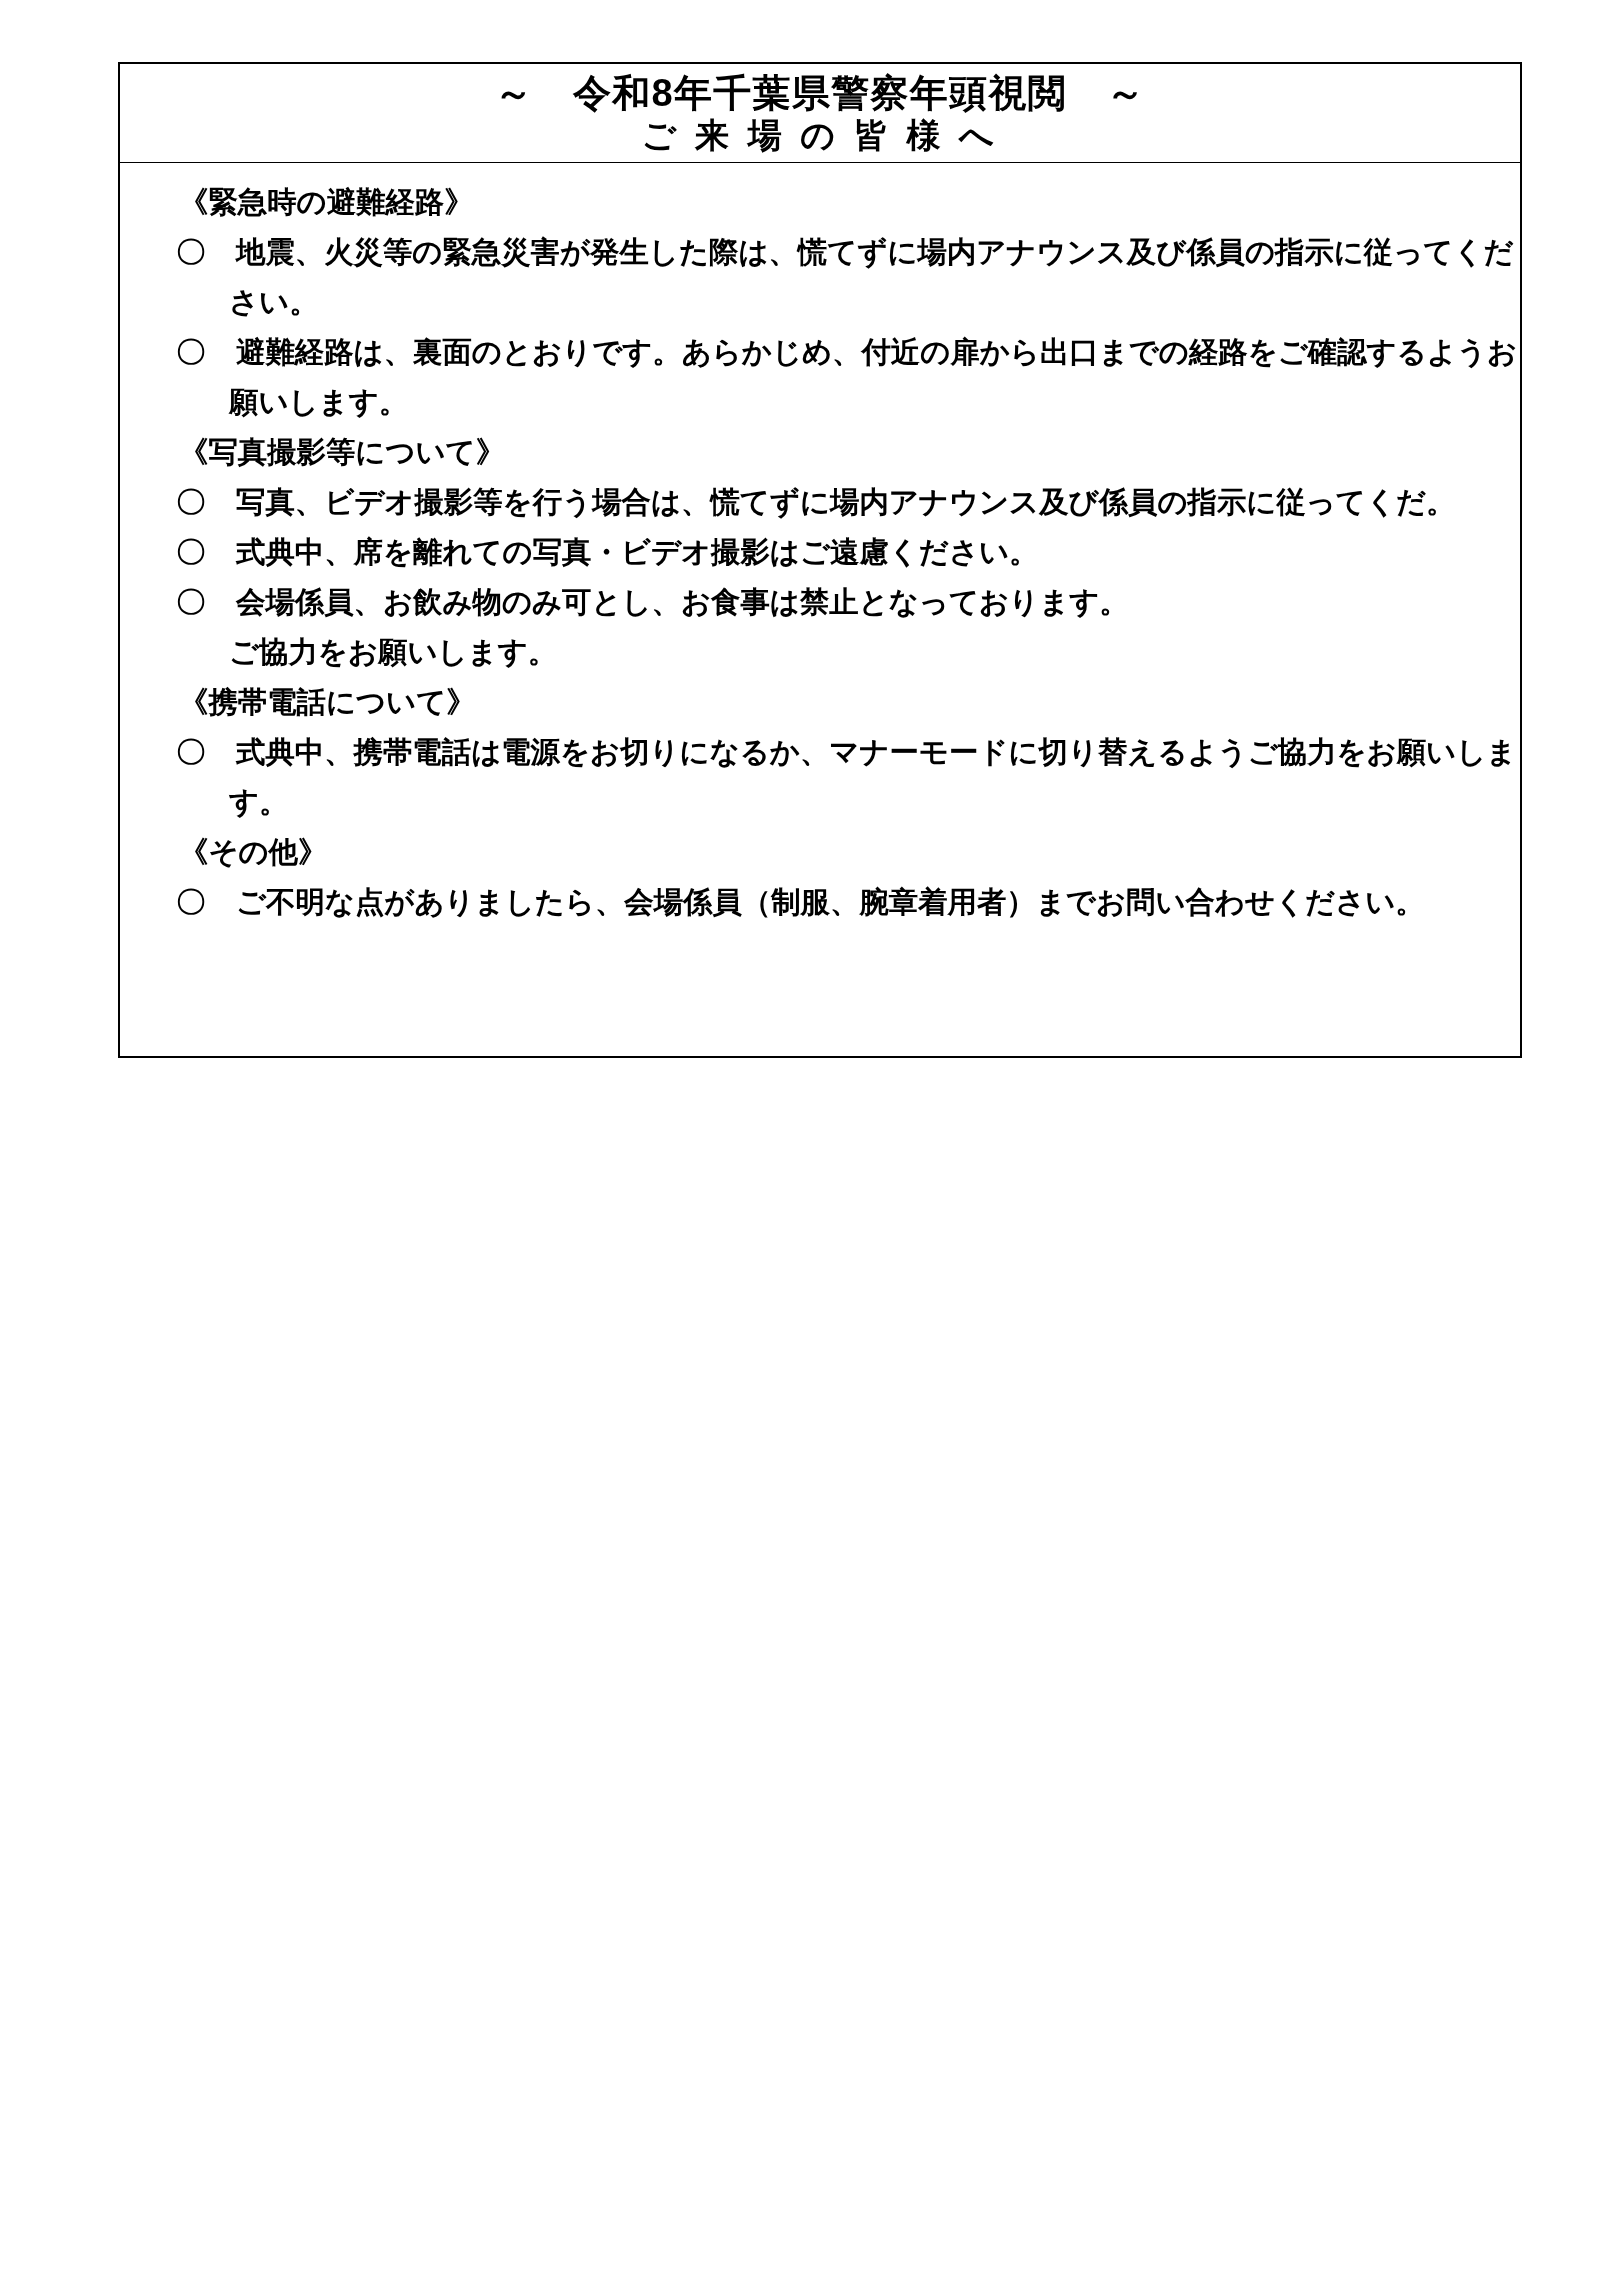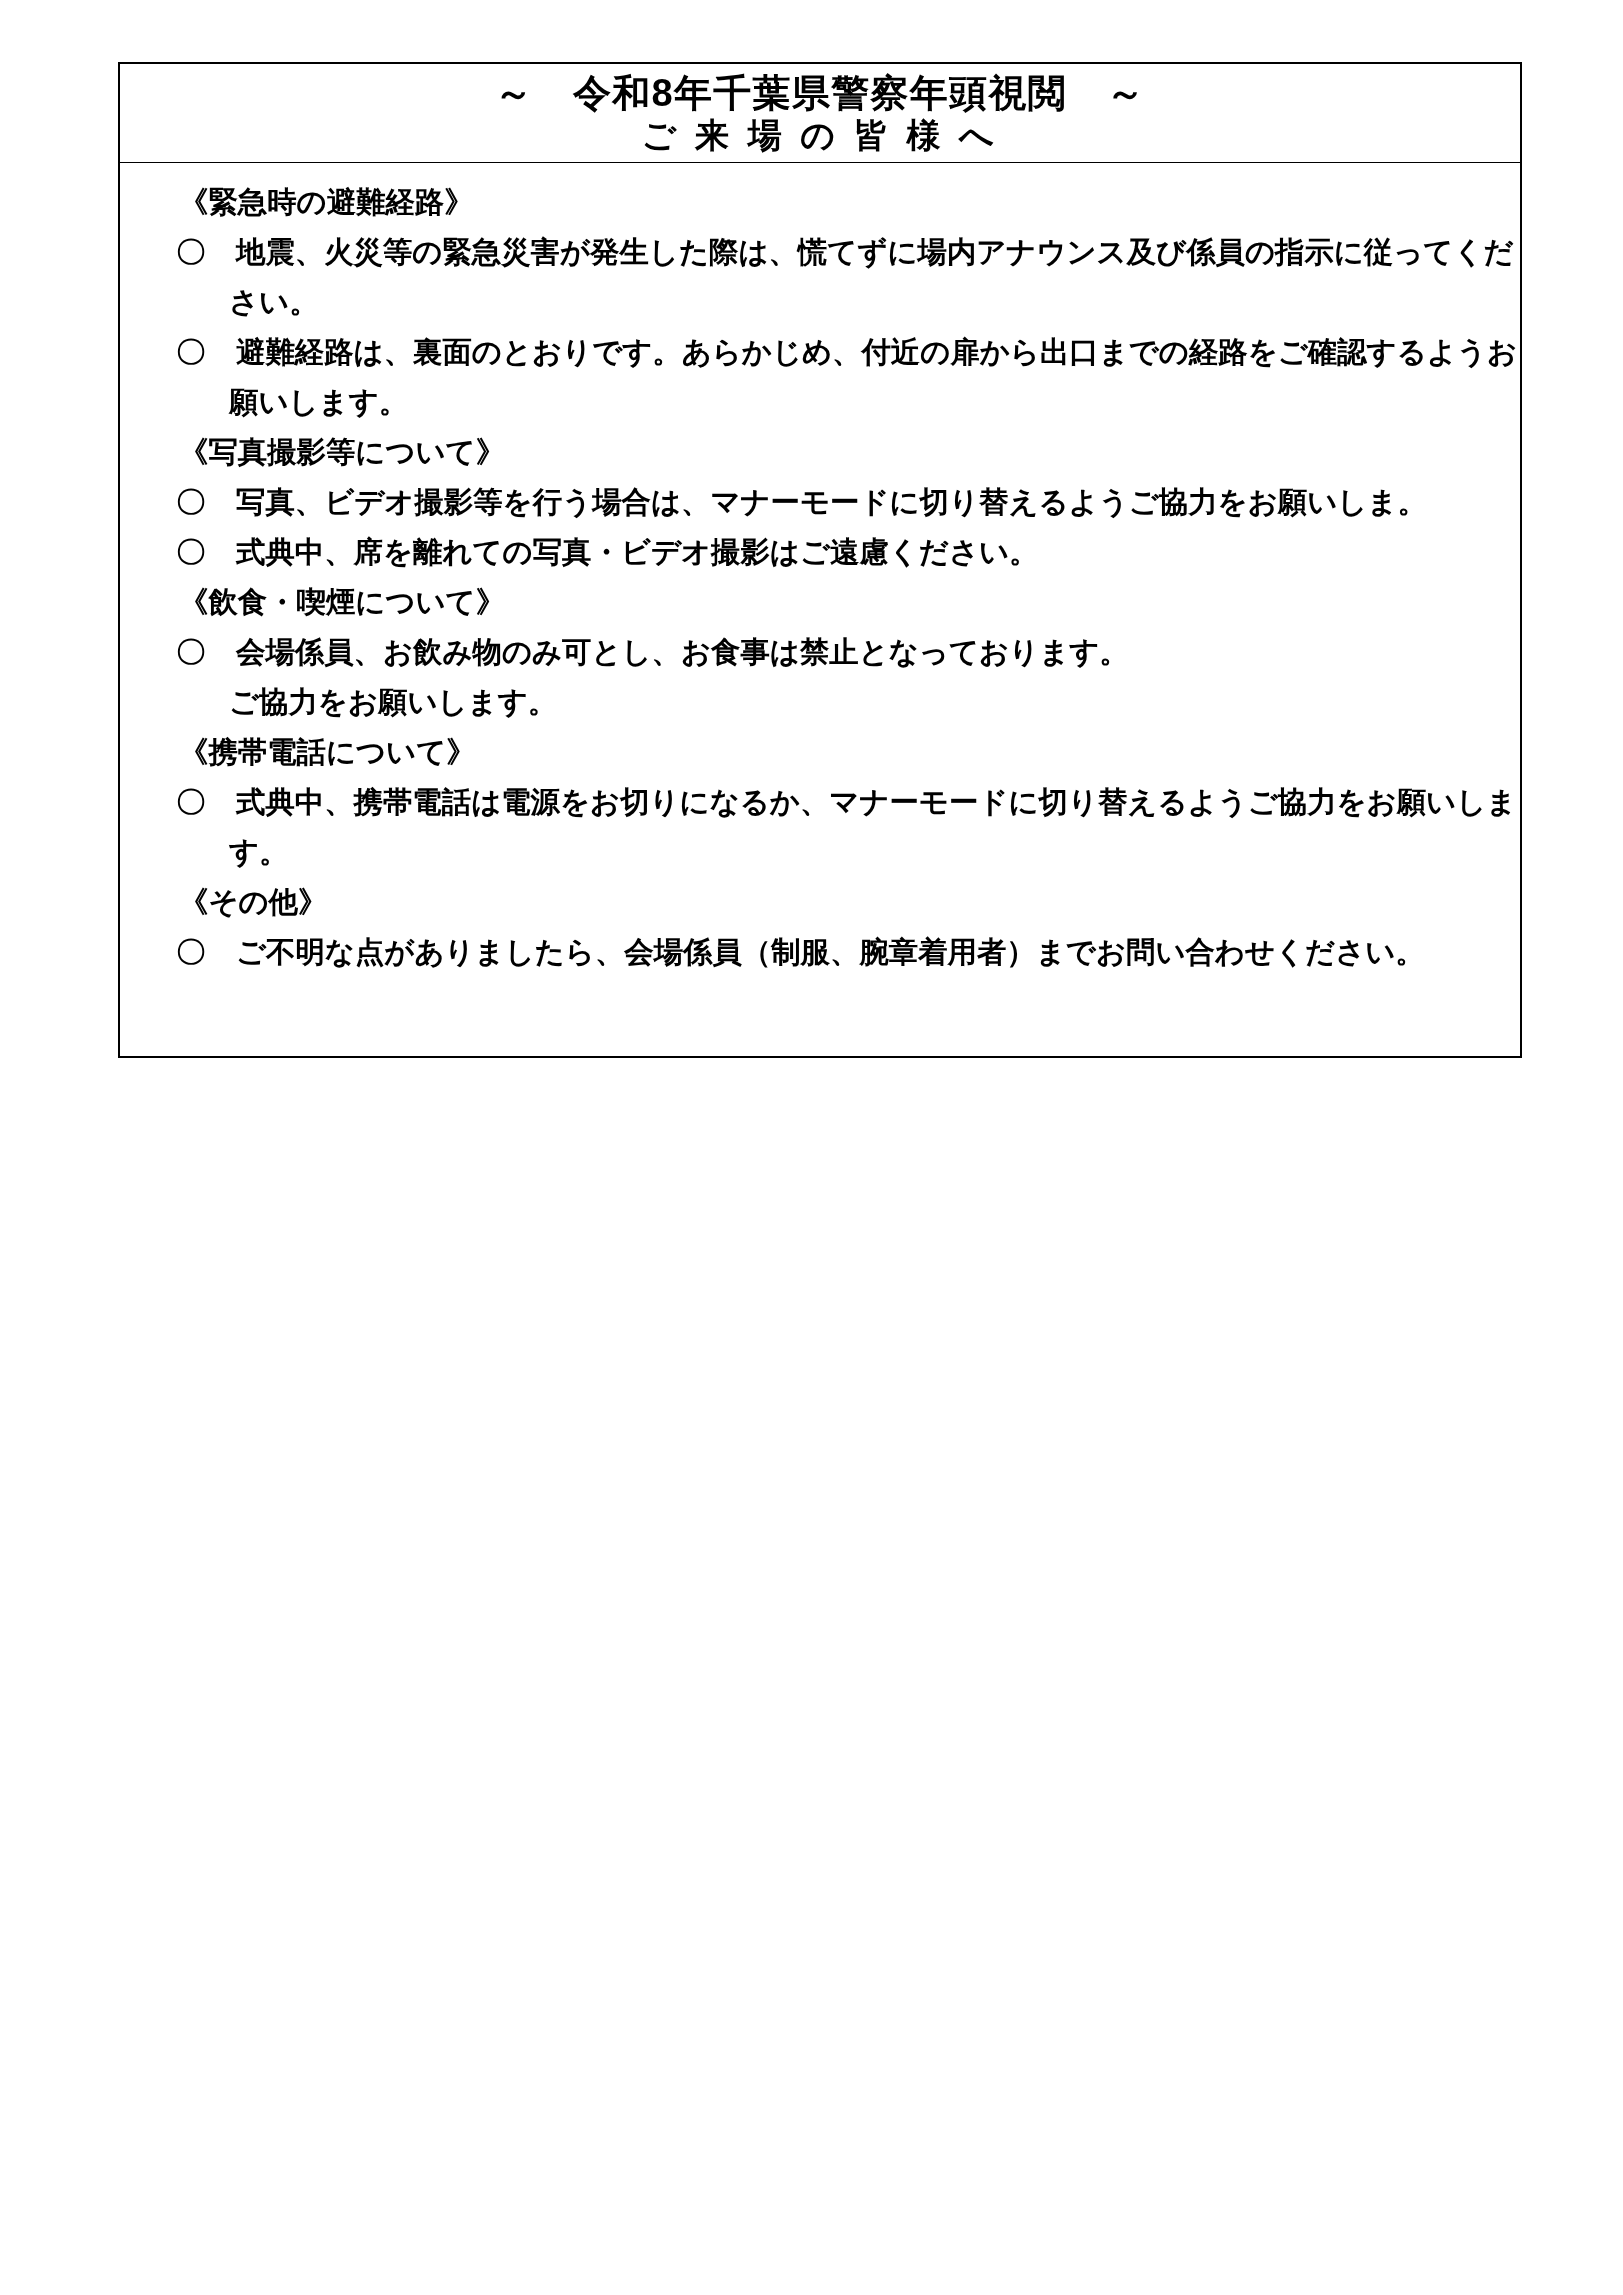--- a/index.html
+++ b/index.html
@@ -73,23 +73,22 @@
       <div class="title-line1">～　令和8年千葉県警察年頭視閲　～</div>
       <div class="title-line2">ご 来 場 の 皆 様 へ</div>
     </div>
     <div class="body-section" id="body-lines">
         <div class="line heading"><span>《緊急時の避難経路》</span></div>
         <div class="line bullet"><span class="bullet-marker">〇</span><span>地震、火災等の緊急災害が発生した際は、慌てずに場内アナウンス及び係員の指示に従ってくだ</span></div>
         <div class="line wrap"><span>さい。</span></div>
         <div class="line bullet"><span class="bullet-marker">〇</span><span>避難経路は、裏面のとおりです。あらかじめ、付近の扉から出口までの経路をご確認するようお</span></div>
         <div class="line wrap"><span>願いします。</span></div>
         <div class="line heading"><span>《写真撮影等について》</span></div>
-        <div class="line bullet"><span class="bullet-marker">〇</span><span>写真、ビデオ撮影等を行う場合は、マナーモードに切り替えるようご協力をお願いしま。</span></div>
+        <div class="line bullet"><span class="bullet-marker">〇</span><span>写真、ビデオ撮影等を行う場合は、慌てずに場内アナウンス及び係員の指示に従ってくだ。</span></div>
         <div class="line bullet"><span class="bullet-marker">〇</span><span>式典中、席を離れての写真・ビデオ撮影はご遠慮ください。</span></div>
-        <div class="line heading"><span>《飲食・喫煙について》</span></div>
         <div class="line bullet"><span class="bullet-marker">〇</span><span>会場係員、お飲み物のみ可とし、お食事は禁止となっております。</span></div>
         <div class="line wrap"><span>ご協力をお願いします。</span></div>
         <div class="line heading"><span>《携帯電話について》</span></div>
         <div class="line bullet"><span class="bullet-marker">〇</span><span>式典中、携帯電話は電源をお切りになるか、マナーモードに切り替えるようご協力をお願いしま</span></div>
         <div class="line wrap"><span>す。</span></div>
         <div class="line heading"><span>《その他》</span></div>
         <div class="line bullet"><span class="bullet-marker">〇</span><span>ご不明な点がありましたら、会場係員（制服、腕章着用者）までお問い合わせください。</span></div>
       </div>
   </div>
 </div>

